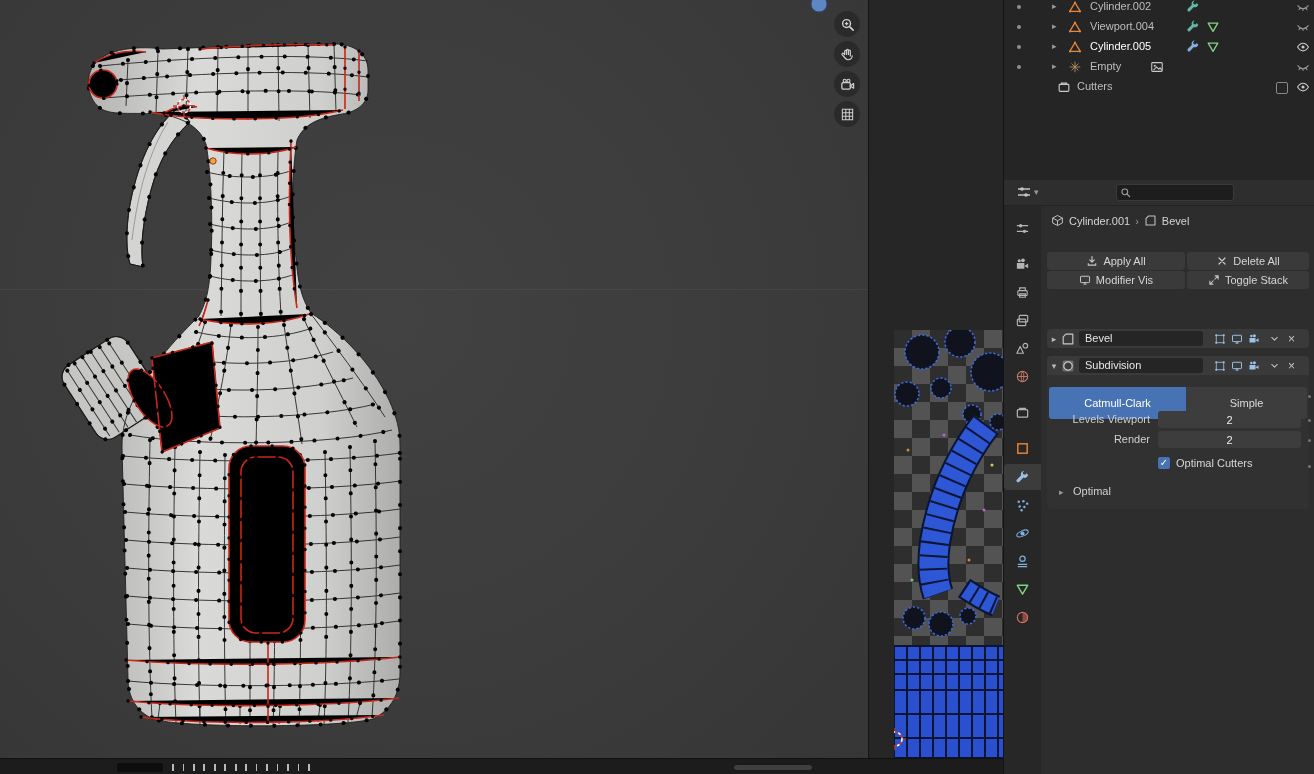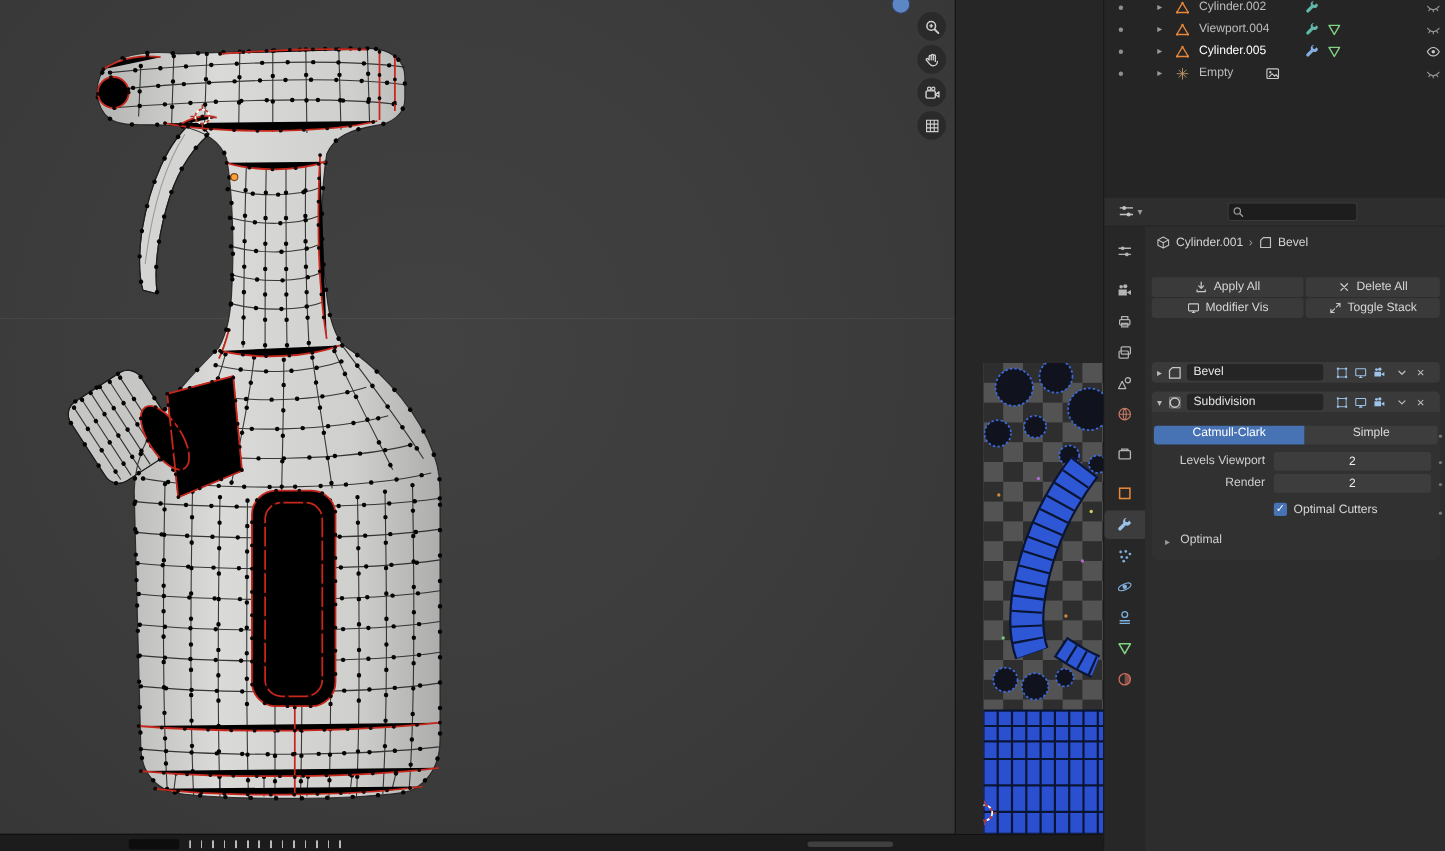--- a/index.html
+++ b/index.html
@@ -62,21 +62,21 @@
   .modhead .glyph{color:#b9b9b9;font-size:9px;width:14px;text-align:center;}
   .modhead .mico{width:14px;height:14px;color:#c9c9c9;margin-right:4px;}
   .modhead .mico svg{width:14px;height:14px;}
   .namefield{background:#252525;border-radius:3px;color:#e6e6e6;font-size:11px;height:15px;line-height:15px;width:112px;padding:0 6px;}
   .tgl{width:17px;height:16px;display:flex;align-items:center;justify-content:center;color:#9dc3ea;}
   .tgl svg{width:12px;height:12px;}
   .hbtn{width:17px;height:16px;display:flex;align-items:center;justify-content:center;color:#bcbcbc;}
   .hbtn svg{width:11px;height:11px;}
   .xglyph{color:#c4c4c4;font-size:12px;line-height:12px;}
   .modbody{position:absolute;left:6px;width:262px;background:#313131;border-radius:0 0 4px 4px;}
-  .seg{position:absolute;top:0;height:17px;display:flex;align-items:flex-start;justify-content:center;font-size:11px;color:#dcdcdc;background:#3d3d3d;box-sizing:border-box;}
+  .seg{position:absolute;top:0;height:32px;display:flex;align-items:center;justify-content:center;font-size:11px;color:#dcdcdc;background:#3d3d3d;box-sizing:border-box;}
   .seg.sel{background:#4772b3;color:#fff;}
   .label-r{position:absolute;font-size:11px;color:#cfcfcf;text-align:right;}
   .numfield{position:absolute;height:17px;background:#3d3d3d;border-radius:3px;color:#ededed;font-size:11px;display:flex;align-items:center;justify-content:center;}
   .checkbox{position:absolute;width:12px;height:12px;background:#4772b3;border-radius:2px;color:#fff;font-size:10px;line-height:12px;text-align:center;}
   .anim-dot{position:absolute;width:3px;height:3px;border-radius:50%;background:#757575;left:267px;}
 </style>
 </head>
 <body>
 
 <svg width="0" height="0" style="position:absolute">
@@ -454,20 +454,34 @@
           <svg>
             <use href="#i-image"></use>
           </svg>
         </span>
       <span class="ol-ico" style="left:292px;color:#9a9a9a">
           <svg>
             <use href="#i-eyeclosed"></use>
           </svg>
         </span>
     </div>
+    <div class="ol-row" style="top:77px">
+      <span class="ol-ico" style="left:53px;color:#c9c9c9">
+          <svg>
+            <use href="#i-collection"></use>
+          </svg>
+        </span>
+      <span class="lab" style="left:73px">Cutters</span>
+      <span class="abs" style="left:272px;top:5px;width:10px;height:10px;border:1px solid #8a8a8a;border-radius:2px"></span>
+      <span class="ol-ico" style="left:292px;color:#c8c8c8">
+          <svg>
+            <use href="#i-eye"></use>
+          </svg>
+        </span>
+    </div>
   </div>
 
   <div id="props-header" class="abs">
     <span class="abs" style="left:12px;top:4px;width:18px;height:18px;color:#c4c4c4">
         <svg width="16" height="16">
           <use href="#i-sliders"></use>
         </svg>
       </span>
     <span class="tri-glyph" style="left:30px;top:7px">▾</span>
     <div id="search-box">

